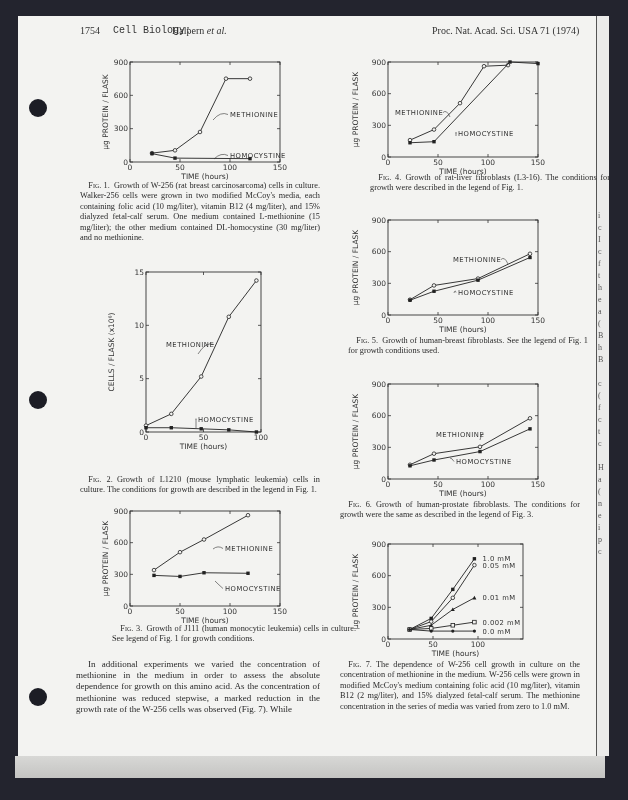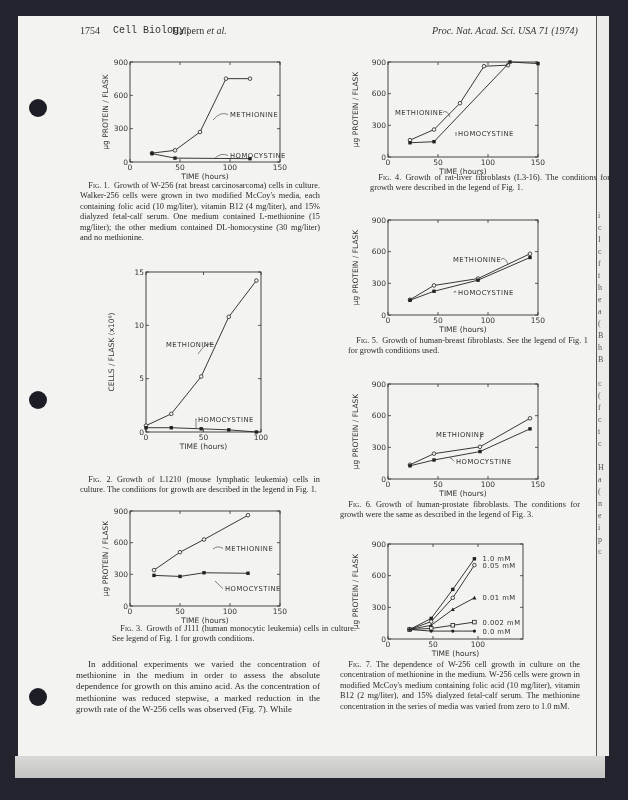--- a/index.html
+++ b/index.html
@@ -25,21 +25,21 @@
 <div id="under-page"></div>
 <div id="page-bottom"></div>
 
 <div class="hole" style="left:29px;top:99px;"></div>
 <div class="hole" style="left:29px;top:391px;"></div>
 <div class="hole" style="left:29px;top:688px;"></div>
 
 <span class="hdr" style="left:80px;">1754</span>
 <span class="hdr" style="left:113px;font-family:Liberation Mono, monospace;">Cell Biology:</span>
 <span class="hdr" style="left:172px;"><span>Halpern</span> <i>et al.</i></span>
-<span class="hdr" style="left:432px; font-style:italic;">Proc. Nat. Acad. Sci. USA 71 (1974)</span>
+<span class="hdr" style="left:432px; ">Proc. Nat. Acad. Sci. USA 71 (1974)</span>
 
 <div class="chart" id="fig1" style="left:100px;top:56px;"><svg width="260" height="130">
       <g transform="translate(30,6)">
         <rect x="0" y="0" width="150" height="100" fill="none" stroke="#333" stroke-width="0.9"></rect>
         <line x1="0" y1="100" x2="0" y2="97" stroke="#333" stroke-width="0.8"></line>
         <line x1="0" y1="0" x2="0" y2="3" stroke="#333" stroke-width="0.8"></line>
         <text x="0" y="108" text-anchor="middle" class="ax-text">0</text>
         <line x1="50" y1="100" x2="50" y2="97" stroke="#333" stroke-width="0.8"></line>
         <line x1="50" y1="0" x2="50" y2="3" stroke="#333" stroke-width="0.8"></line>
         <text x="50" y="108" text-anchor="middle" class="ax-text">50</text>

